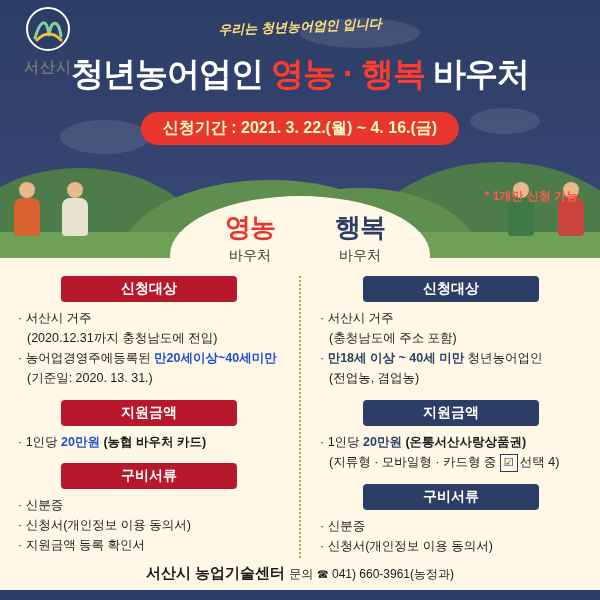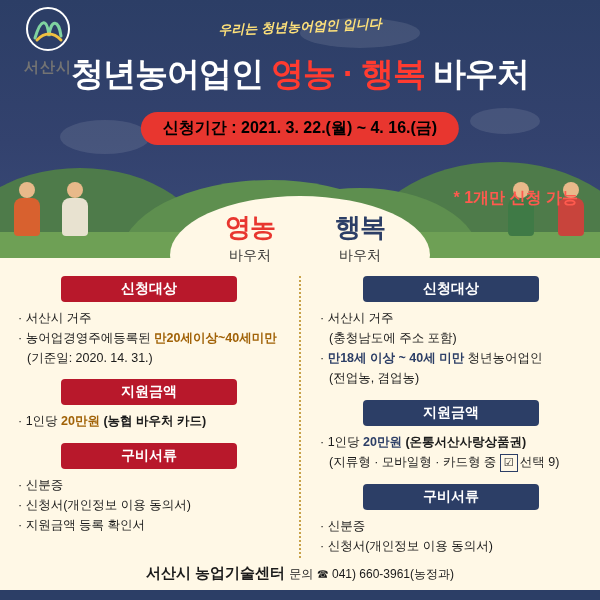--- a/index.html
+++ b/index.html
@@ -94,35 +94,35 @@
     white-space: nowrap;
   }
   .headline .hl-red { color: #ff3b30; }
   .headline .hl-sp { display: inline-block; width: 8px; }
 
   .pill {
     position: absolute;
     left: 50%;
     transform: translateX(-50%);
     background: #e8362f;
-    color: #000000;
+    color: #fef9c3;
     border-radius: 18px;
     font-size: 16px;
     font-weight: bold;
     text-align: center;
     padding: 6px 22px;
     white-space: nowrap;
   }
   .pill-1 { top: 112px; }
   .pill-2 { top: 152px; }
   .note {
     position: absolute;
     right: 22px; top: 188px;
     color: #ff5a4e;
-    font-size: 16px;
+    font-size: 12px;
     font-weight: bold;
   }
 
   
   .mid {
     position: absolute;
     left: 0; top: 196px;
     width: 600px;
     height: 110px;
   }
@@ -194,21 +194,21 @@
     list-style: none;
   }
   .items li {
     font-size: 12.5px;
     color: #1b1b1b;
     line-height: 1.45;
     margin-bottom: 2px;
     white-space: nowrap;
   }
   .items li.indent { padding-left: 9px; }
-  .b-red { color: #a16207; font-weight: bold; }
+  .b-red { color: #1d4ed8; font-weight: bold; }
   .b-blue { color: #2c3e66; font-weight: bold; }
   .bold { font-weight: bold; margin-top: 44px; }
   .hl-box {
     display: inline-block;
     border: 1px solid #d8262c;
     background: #ffeaea;
     color: #d8262c;
     font-size: 11.5px;
     font-weight: bold;
     padding: 1px 5px;
@@ -334,22 +334,23 @@
     </div>
   </div>
 
   <div class="body-area"></div>
   <div class="divider"></div>
 
   <div class="col col-l" style="position:absolute; top:276px;">
     <div class="sec-head red">신청대상</div>
     <ul class="items">
       <li>· 서산시 거주</li>
+      <li class="indent">(2020.12.31까지 충청남도에 전입)</li>
       <li>· 농어업경영주에등록된 <span class="b-red">만20세이상~40세미만</span></li>
-      <li class="indent">(기준일: 2020. 14. 31.)</li>
+      <li class="indent">(기준일: 2020. 13. 31.)</li>
     </ul>
 
     <div class="sec-head red">지원금액</div>
     <ul class="items">
       <li>· 1인당 <span class="b-red">20만원</span> <span class="bold">(농협 바우처 카드)</span></li>
     </ul>
 
     <div class="sec-head red">구비서류</div>
     <ul class="items">
       <li>· 신분증</li>
@@ -363,21 +364,21 @@
     <ul class="items">
       <li>· 서산시 거주</li>
       <li class="indent">(충청남도에 주소 포함)</li>
       <li>· <span class="b-blue">만18세 이상 ~ 40세 미만</span> 청년농어업인</li>
       <li class="indent">(전업농, 겸업농)</li>
     </ul>
 
     <div class="sec-head blue">지원금액</div>
     <ul class="items">
       <li>· 1인당 <span class="b-blue">20만원</span> <span class="bold">(온통서산사랑상품권)</span></li>
-      <li class="indent">(지류형 · 모바일형 · 카드형 중 <span class="chk">☑</span><span>선택 9</span>)</li>
+      <li class="indent">(지류형 · 모바일형 · 카드형 중 <span class="chk">☑</span><span>선택 4</span>)</li>
     </ul>
 
     <div class="sec-head blue">구비서류</div>
     <ul class="items">
       <li>· 신분증</li>
       <li>· 신청서(개인정보 이용 동의서)</li>
       <li>· 농업인 확인서류</li>
 
     </ul>
   </div>

